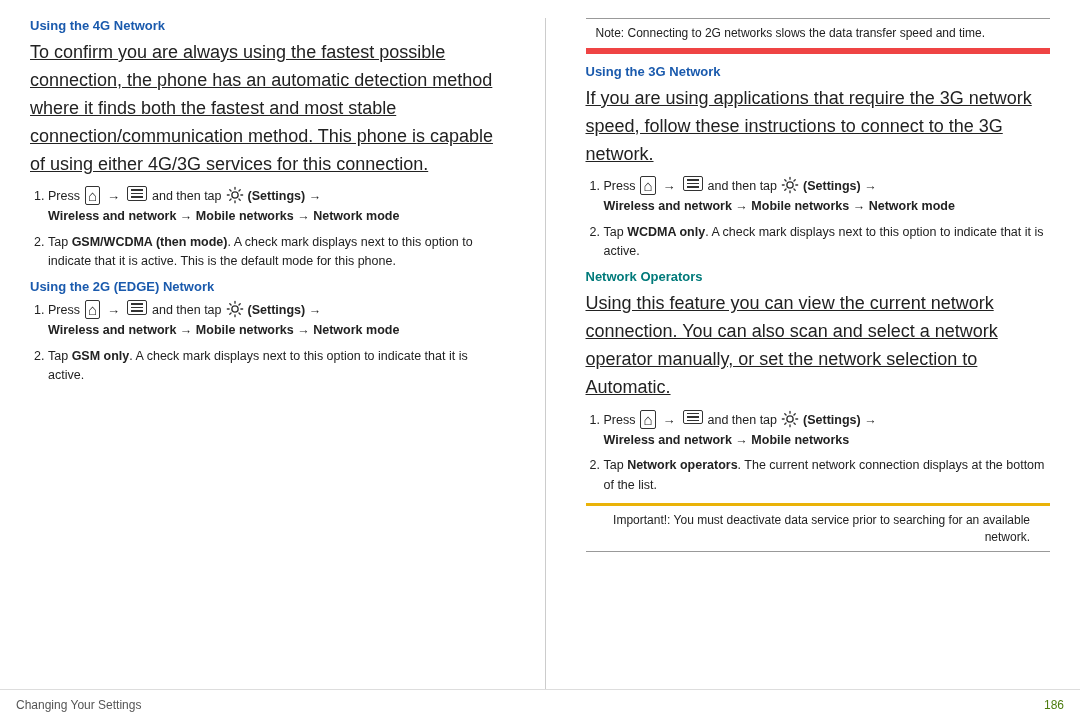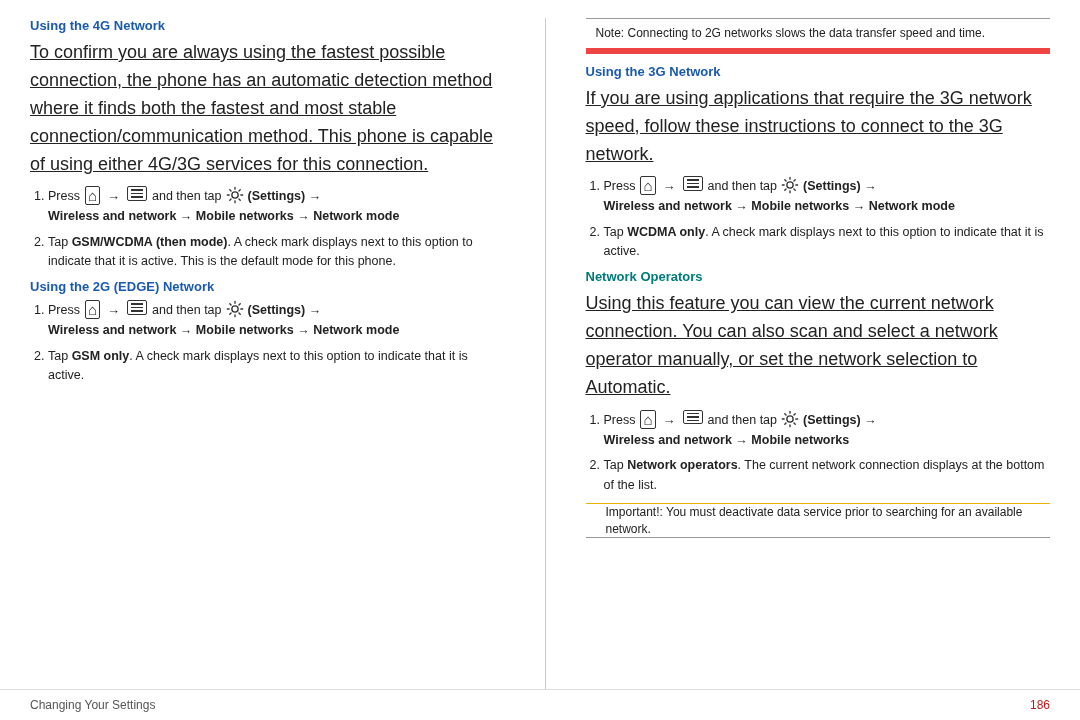--- a/index.html
+++ b/index.html
@@ -57,25 +57,25 @@
     }
     .note-box {
       border-top: 1px solid #999;
       border-bottom: 6px solid #ef4444;
       padding: 6px 10px;
       font-size: 12px;
       margin-bottom: 10px;
       line-height: 1.4;
     }
     .important-box {
-      border-top: 1px solid #eab308;
+      border-top: 3px solid #eab308;
       border-bottom: 1px solid #999;
-      padding: 0 20px;
+      padding: 6px 20px;
       font-size: 12px;
-      text-align: left;
+      text-align: right;
       line-height: 1.4;
       margin-top: 8px;
     }
     ol {
       padding-left: 18px;
       margin-bottom: 8px;
     }
     ol li {
       font-size: 12.5px;
       line-height: 1.55;
@@ -92,29 +92,29 @@
     .arrow {
       display: inline-block;
       font-size: 13px;
       margin: 0 2px;
       vertical-align: middle;
     }
     .footer-bar {
       display: flex;
       justify-content: space-between;
       align-items: center;
-      padding: 8px 30px;
+      padding: 8px 16px;
       font-size: 12px;
       color: #555;
       border-top: 1px solid #ddd;
       margin-top: auto;
     }
     .page-num {
       font-size: 12px;
-      color: #b91c1c;
+      color: #4d7c0f;
       text-align: center;
     }
 
     
     .gear-svg {
       width: 18px;
       height: 18px;
       vertical-align: middle;
       margin: 0 1px;
     }

